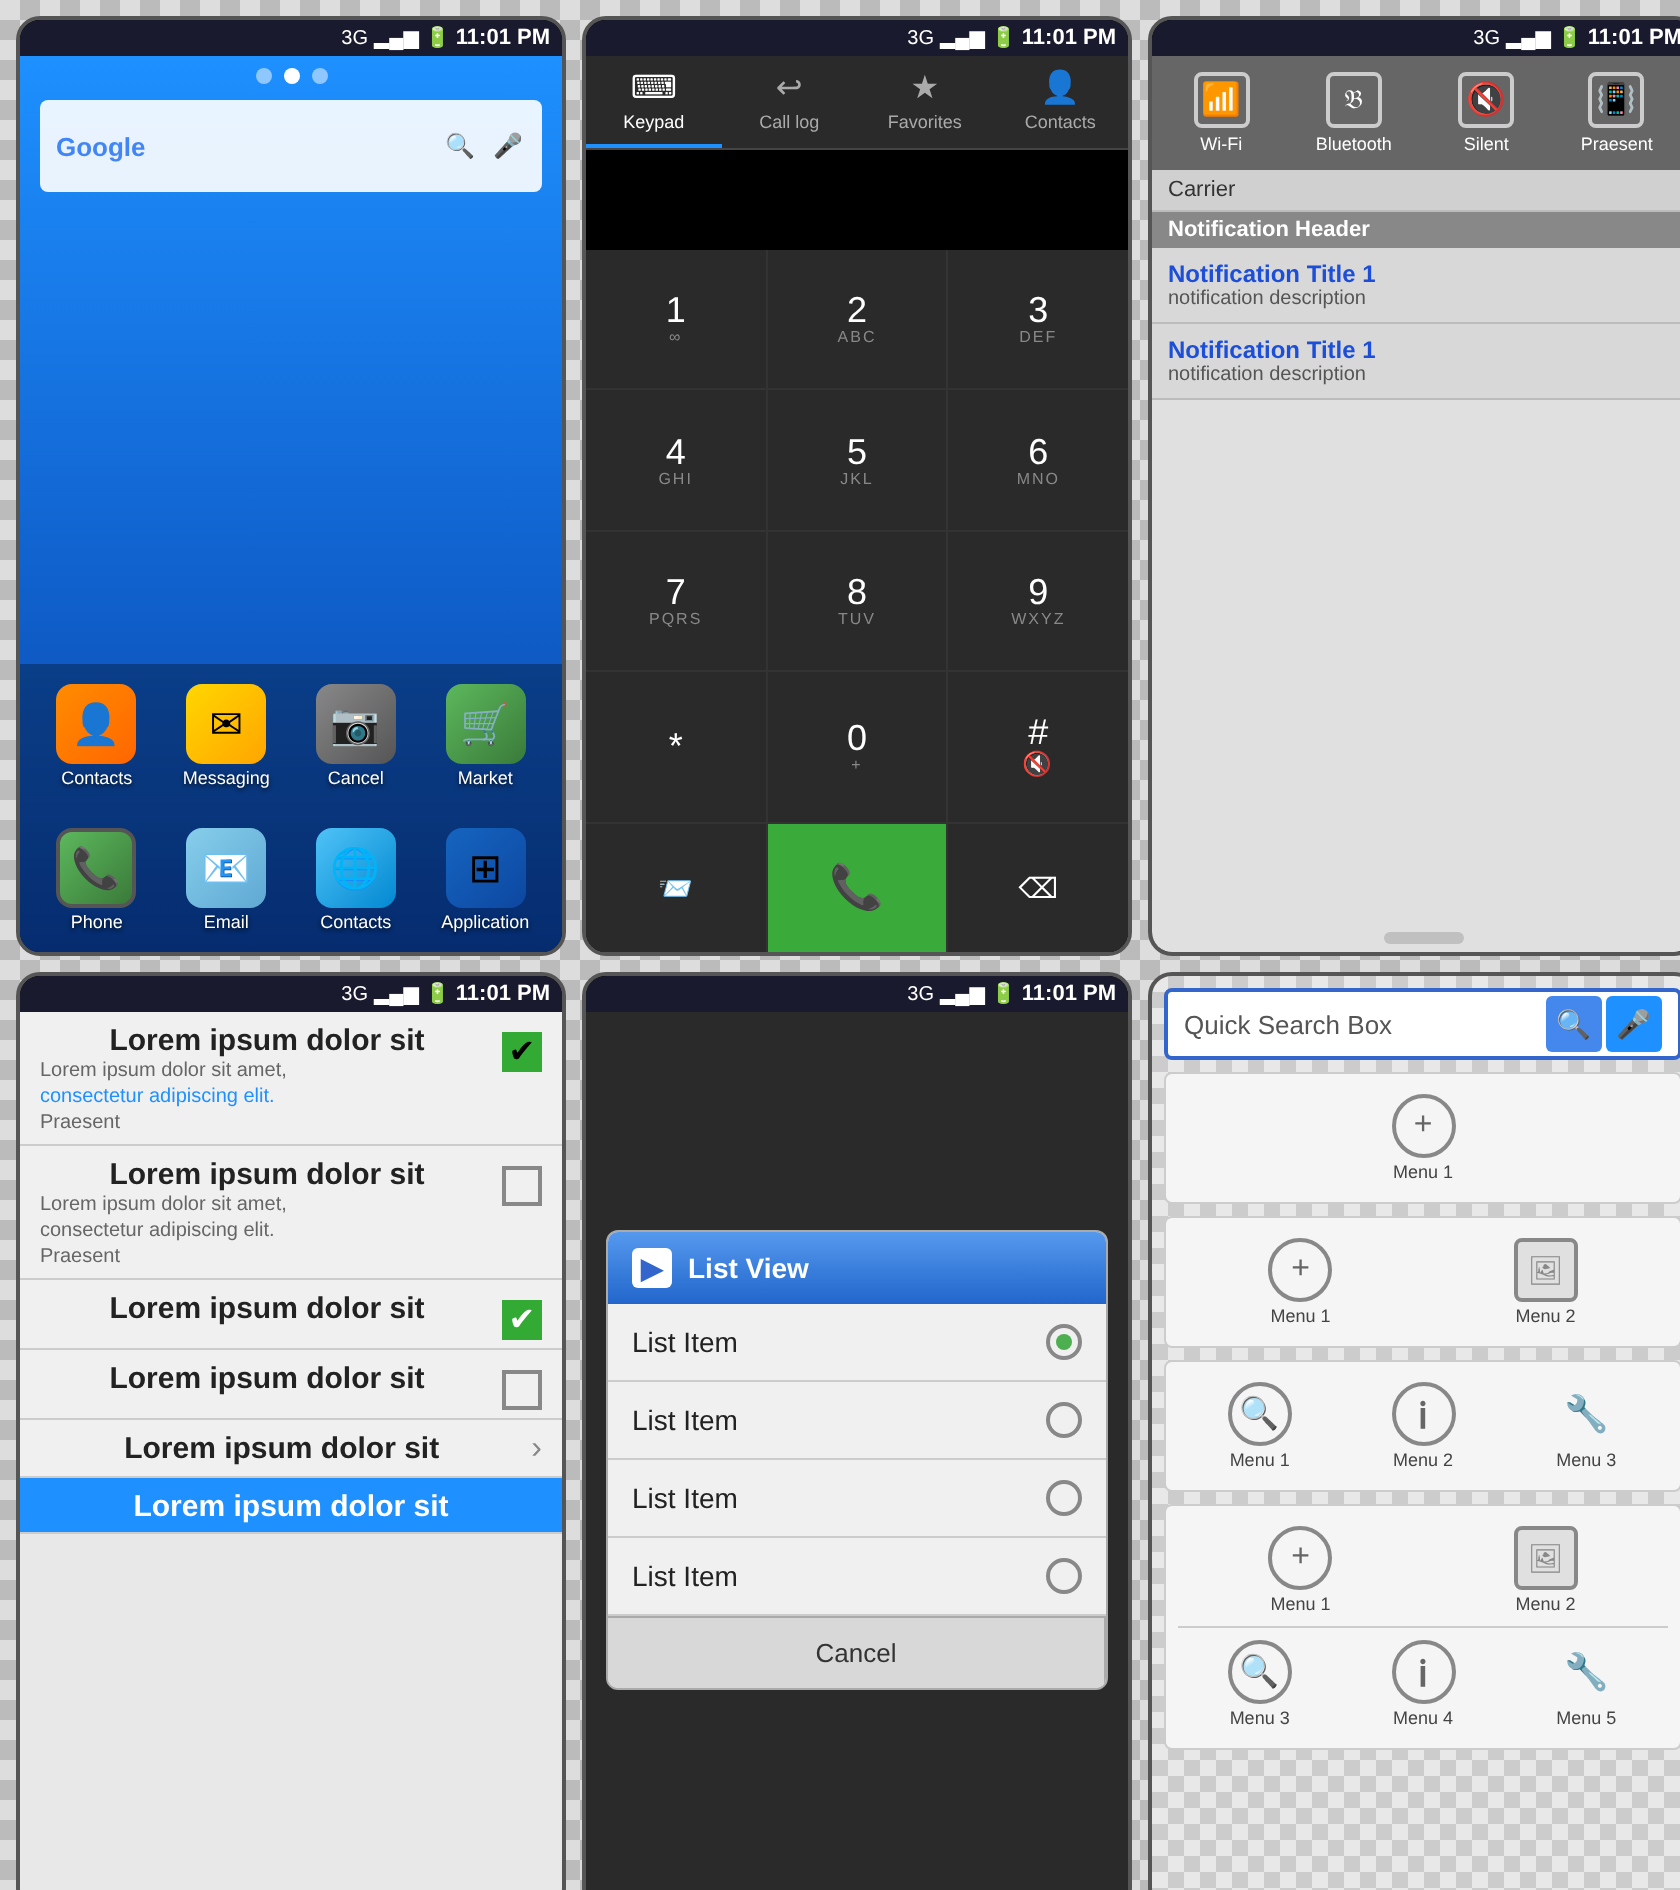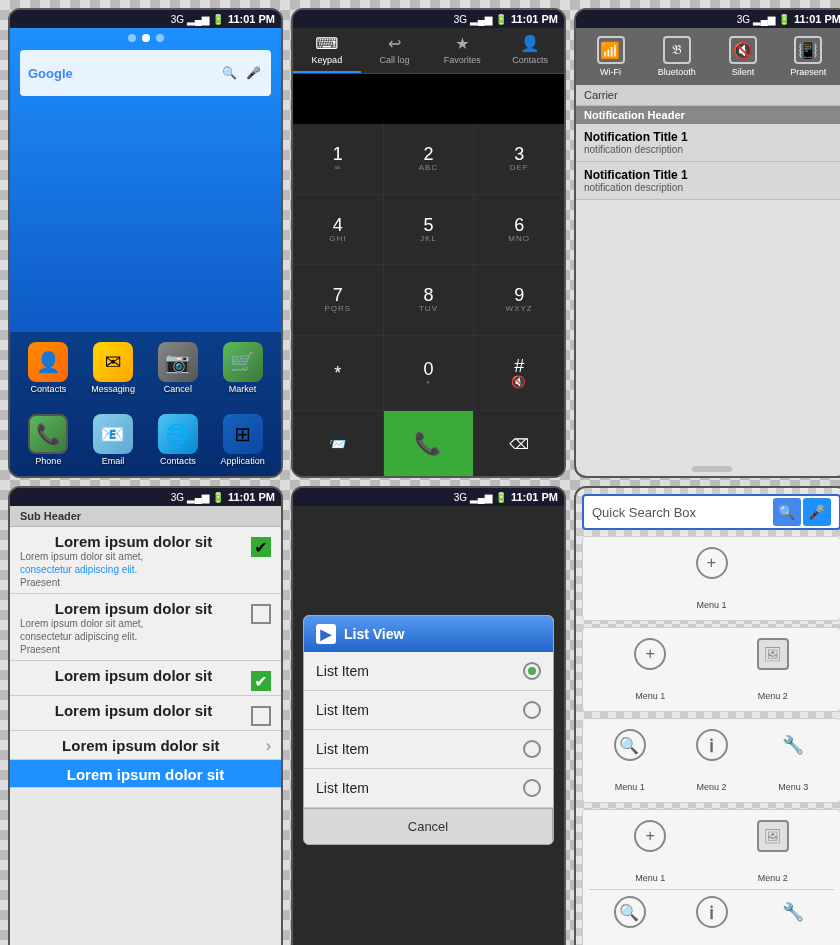--- a/index.html
+++ b/index.html
@@ -227,21 +227,21 @@
       padding: 3px 8px;
       font-size: 11px;
       color: #fff;
       font-weight: bold;
     }
     .notif-item {
       background: #d8d8d8;
       padding: 6px 8px;
       border-bottom: 1px solid #bbb;
     }
-    .notif-title { font-size: 12px; color: #000000; font-weight: bold; }
+    .notif-title { font-size: 12px; color: #1d4ed8; font-weight: bold; }
     .notif-desc { font-size: 10px; color: #555; }
     .notif-scrollbar {
       background: #c0c0c0;
       height: 6px;
       border-radius: 3px;
       margin: 4px auto;
       width: 40px;
     }
 
     
@@ -475,21 +475,20 @@
     }
     .menu-icon-tool {
       width: 32px; height: 32px;
       display: flex; align-items: center; justify-content: center;
       font-size: 18px; color: #666;
     }
     .menu-label {
       font-size: 9px;
       color: #444;
       text-align: left;
-      margin-top: 19px;
     }
     .divider-h { height: 1px; background: #ccc; margin: 2px 0; }
   </style>
 </head>
 <body>
 
 <div class="grid">
 
   <div class="phone">
     <div class="status-bar">
@@ -681,21 +680,20 @@
   </div>
 
   <div class="phone">
     <div class="status-bar">
       <span>3G</span>
       <span>▂▄▆</span>
       <span>🔋</span>
       <span class="time">11:01 PM</span>
     </div>
     <div class="phone4-screen">
-      <div class="list-subheader">Sub Header</div>
 
       <div class="list-entry">
         <div class="list-entry-content">
           <div class="list-entry-title">Lorem ipsum dolor sit</div>
           <div class="list-entry-sub">Lorem ipsum dolor sit amet,<br><span>consectetur adipiscing elit.</span><br>Praesent</div>
         </div>
         <div class="list-entry-check checked">✔</div>
       </div>
 
       <div class="list-entry">

